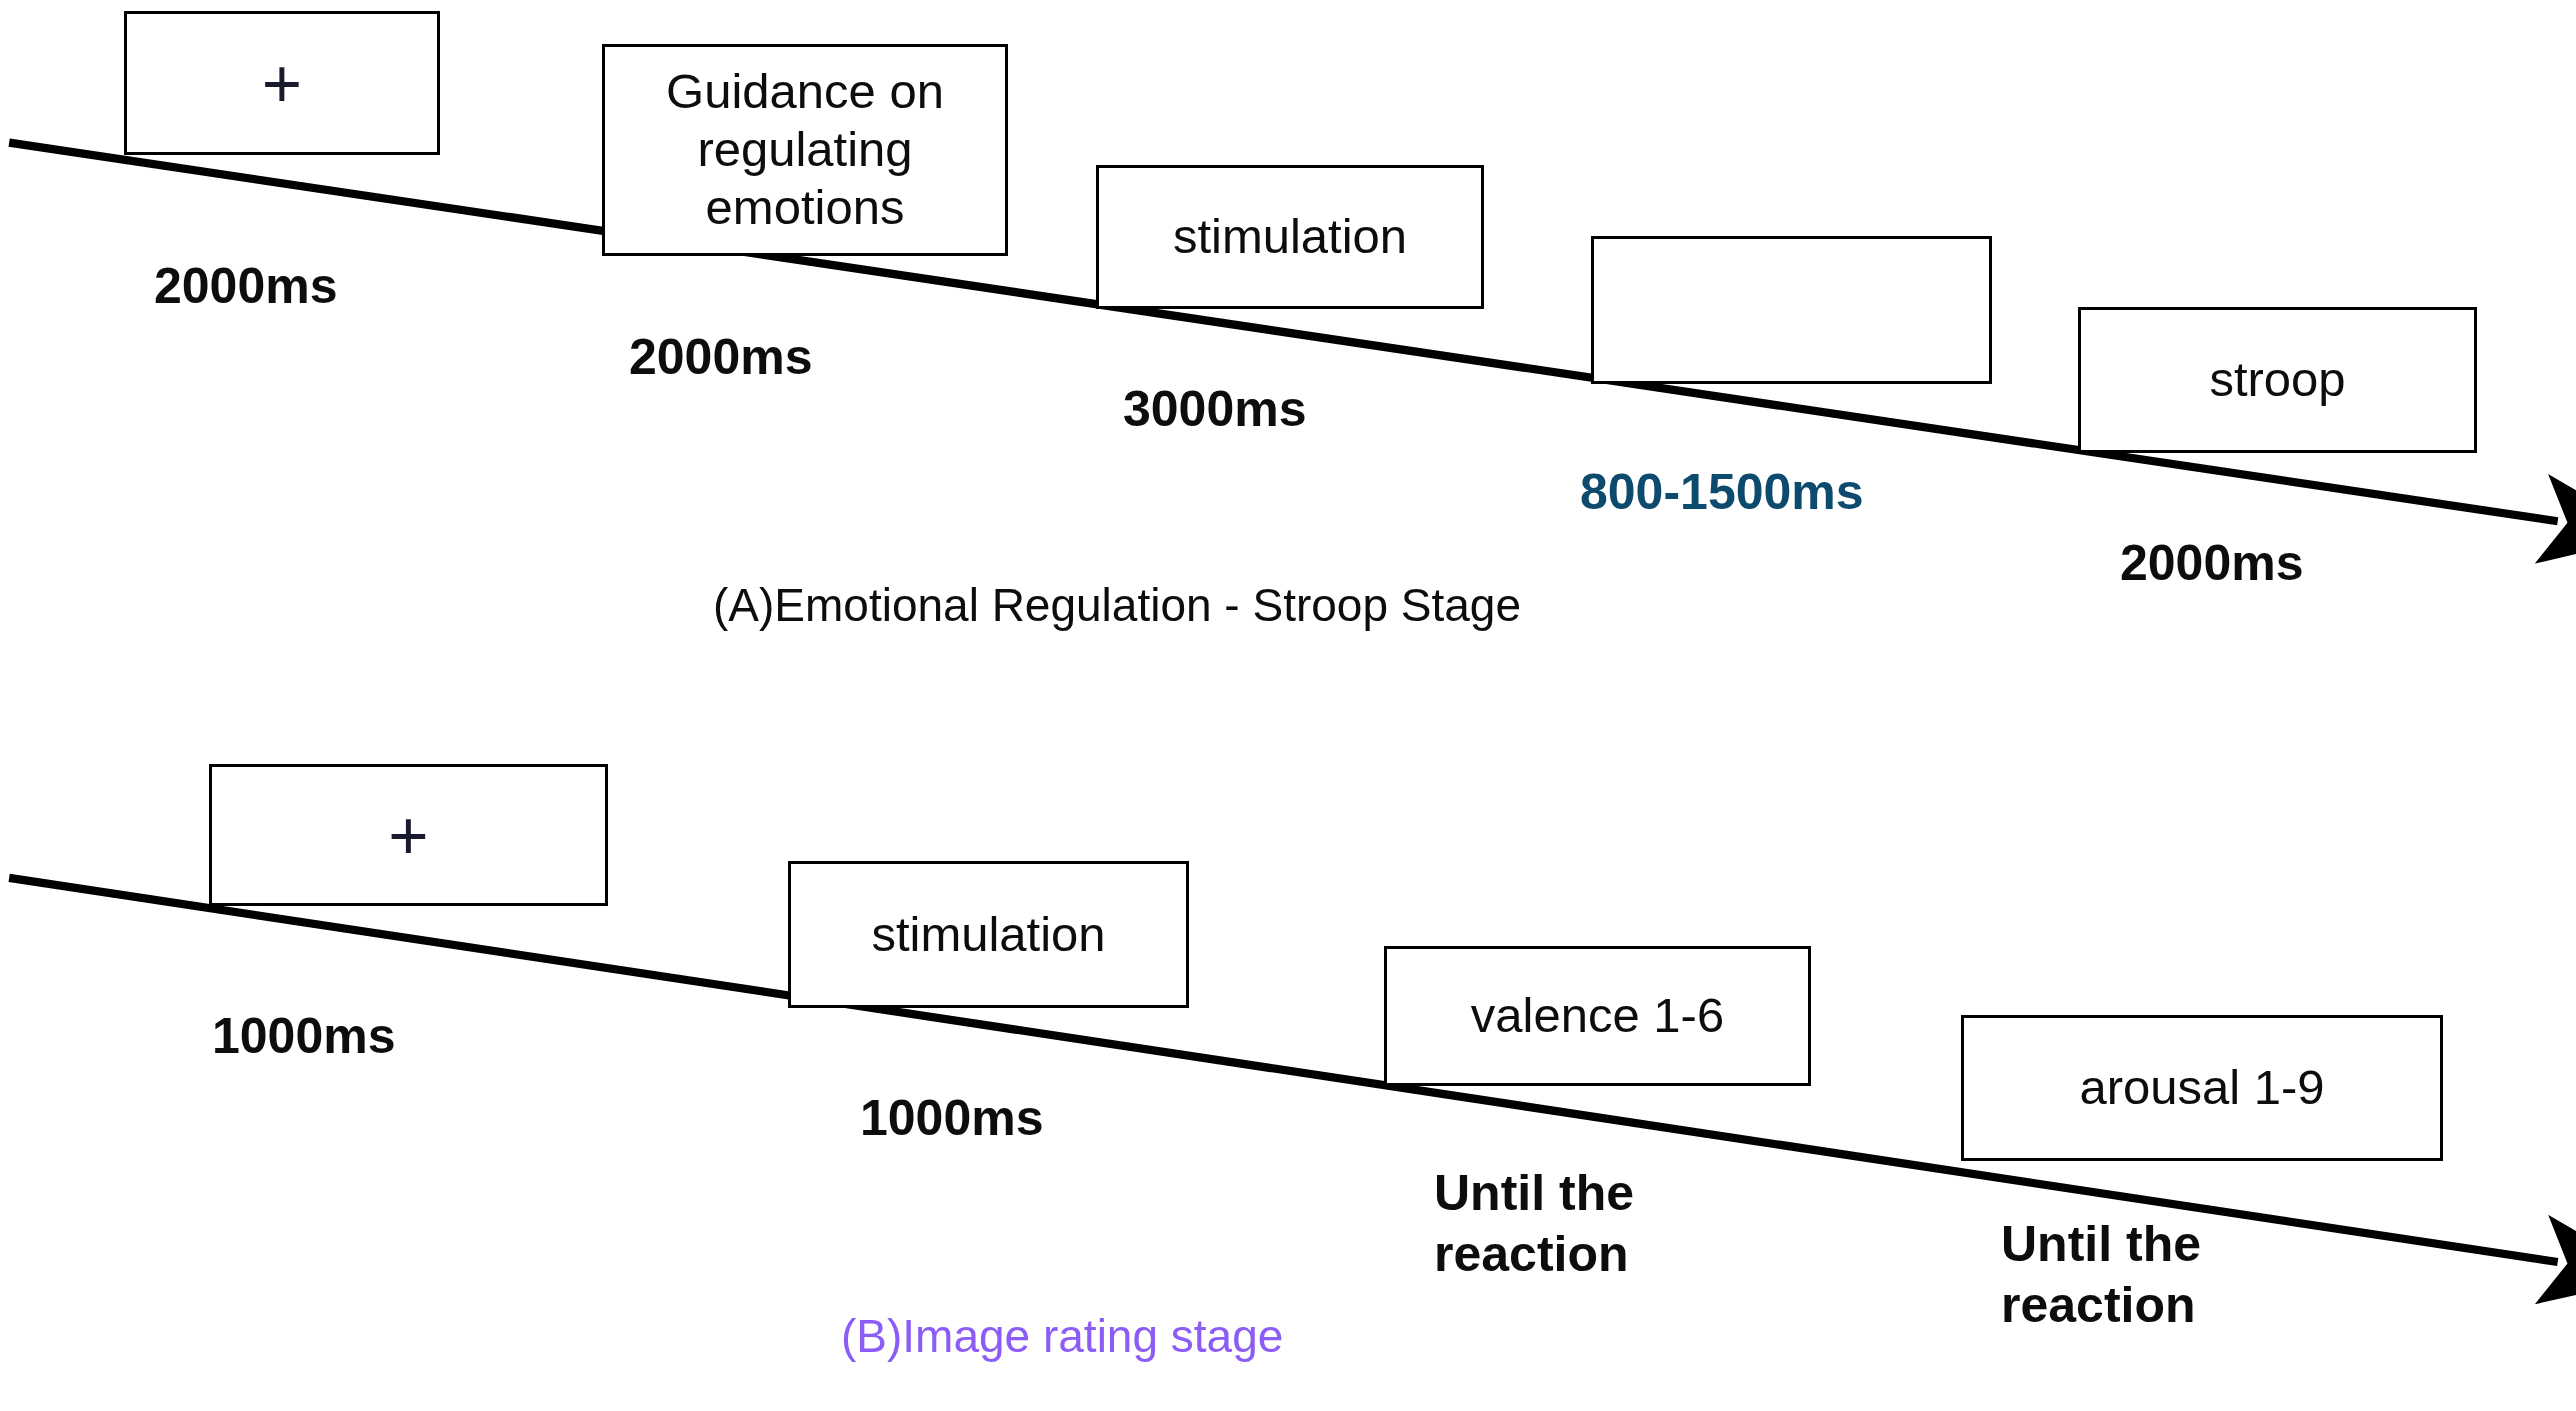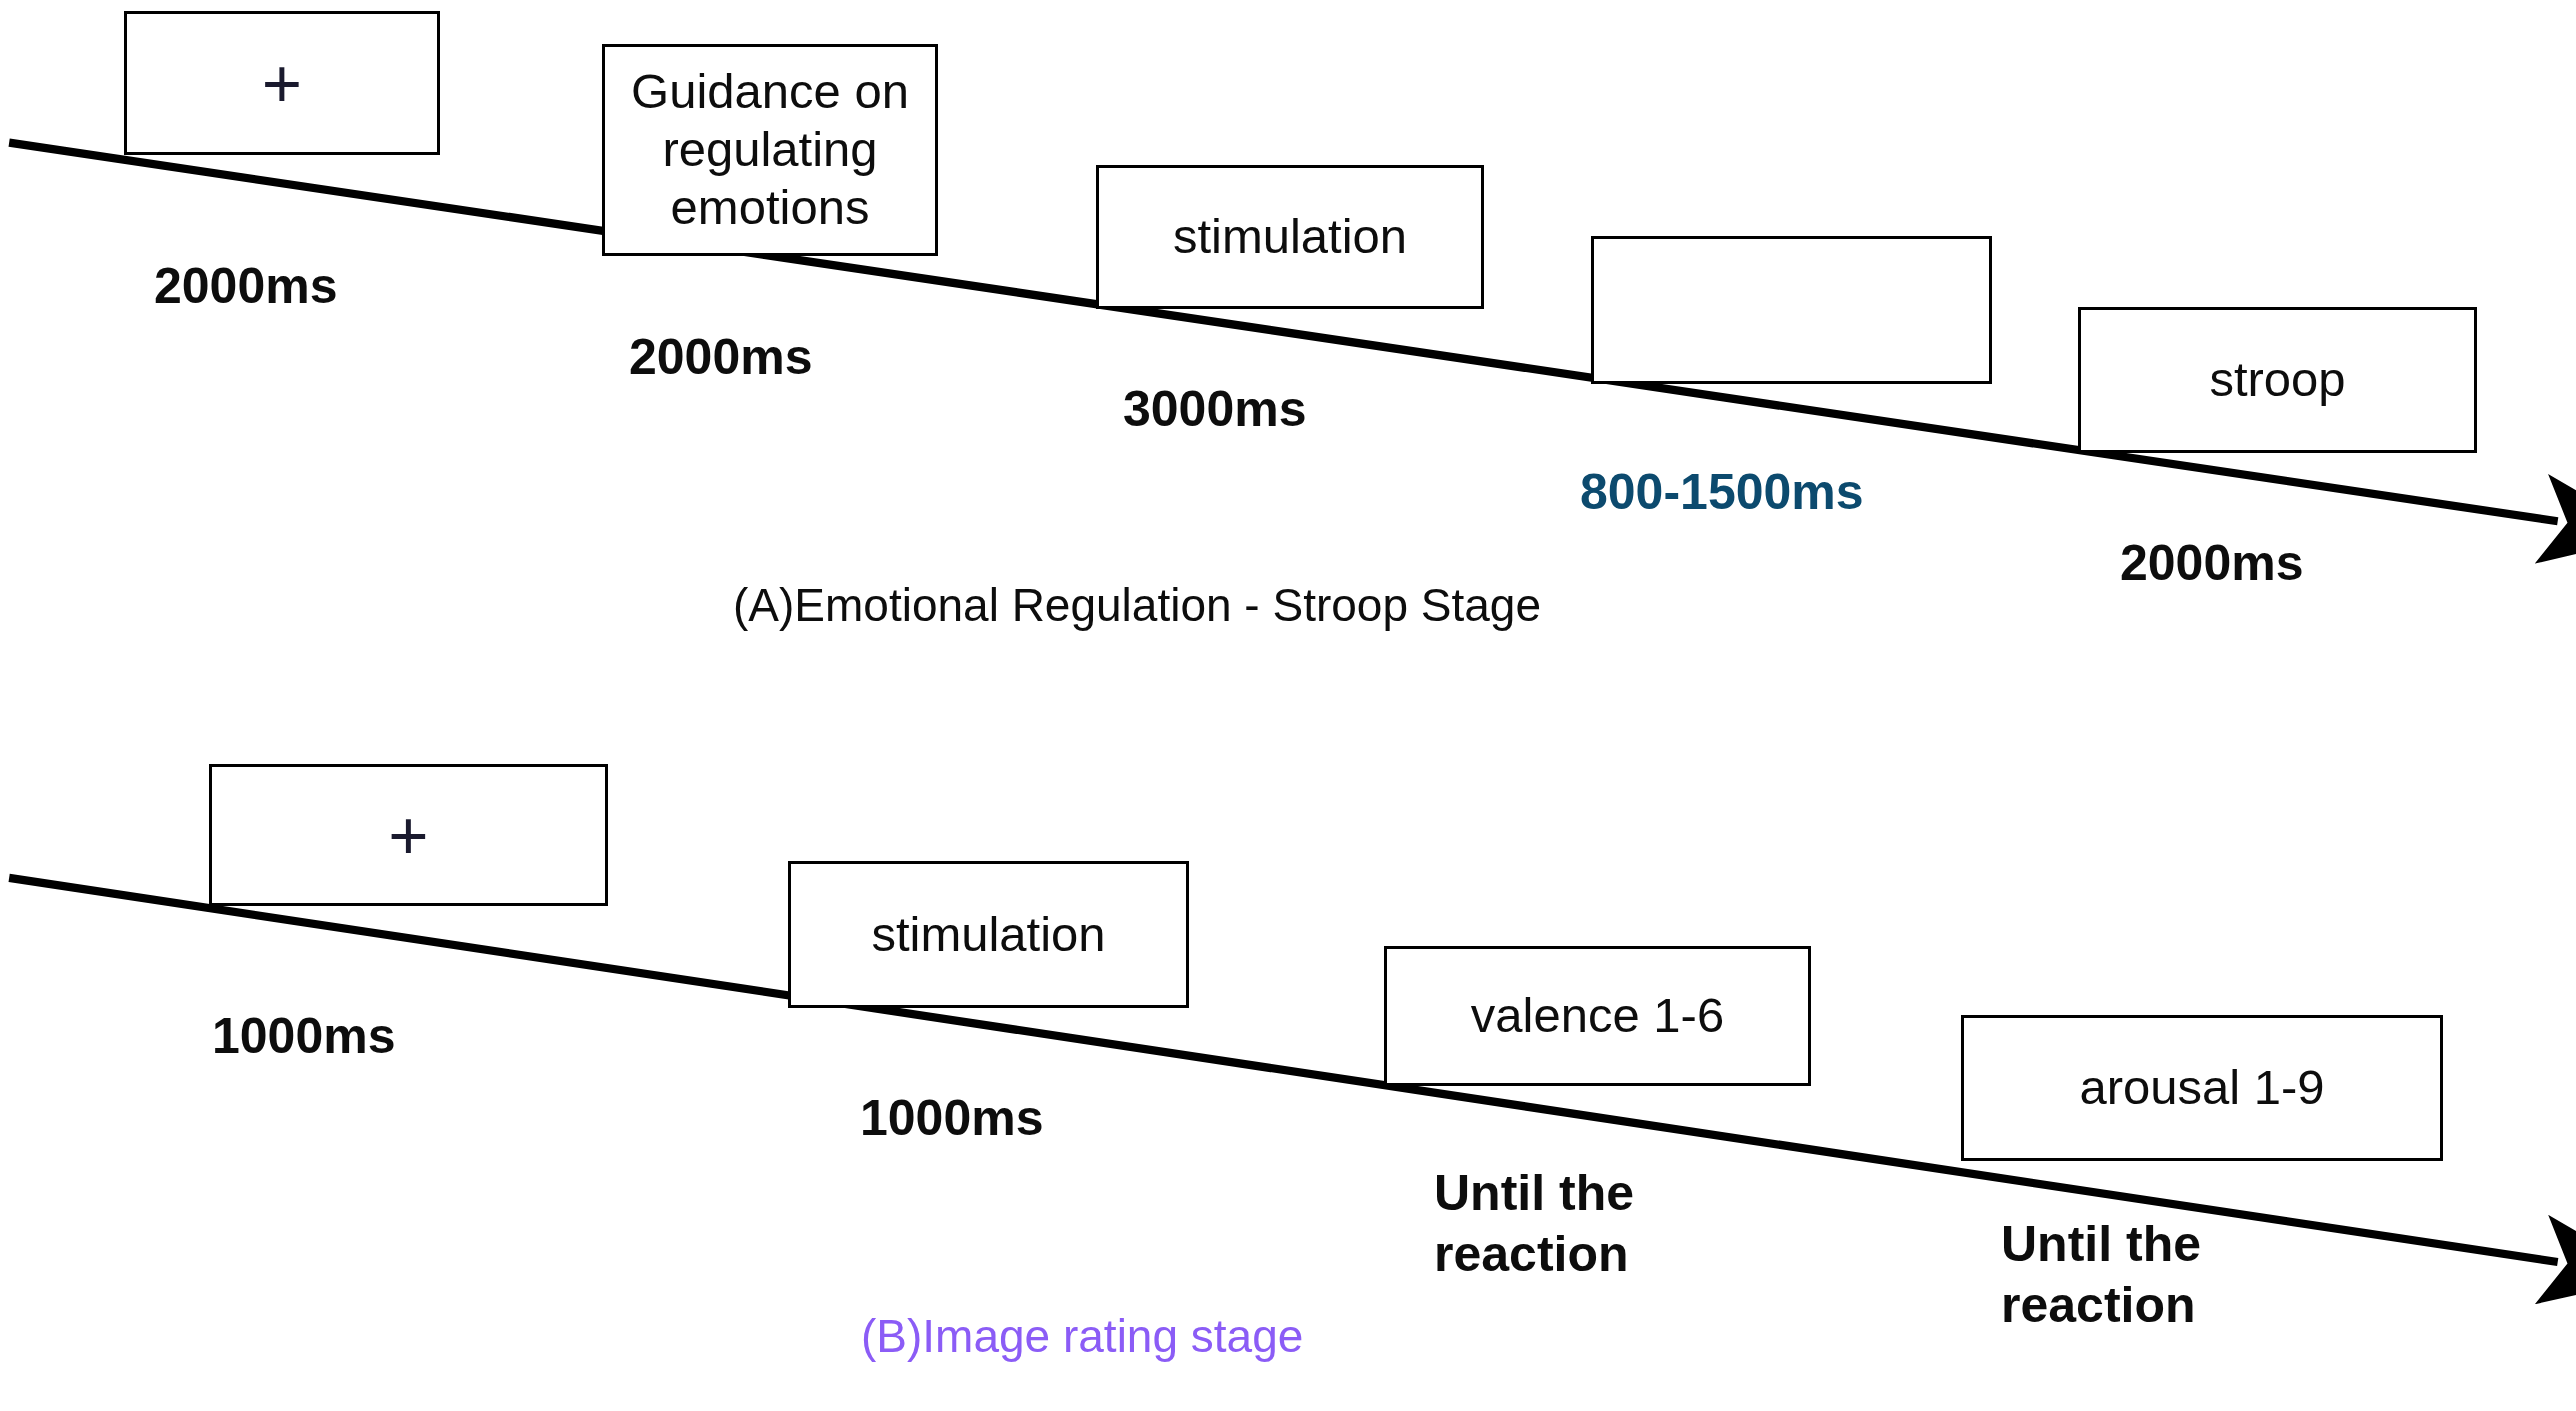--- a/index.html
+++ b/index.html
@@ -54,21 +54,20 @@
     white-space: pre-line;
     text-align: left;
     font-weight: bold;
   }
   .panel-caption {
     position: absolute;
     color: #0d0d0d;
     font-size: 46px;
     text-align: center;
     white-space: nowrap;
-    margin-left: 20px;
   }
 </style>
 </head>
 <body>
 
 <div id="figure-root" style="width: 2576px; height: 1412px; background: rgb(255, 255, 255);">
 
   <svg class="timeline-svg" viewBox="0 0 2817 1544" preserveAspectRatio="none">
     <defs>
       <marker id="arrowhead-a" markerWidth="14" markerHeight="11" refX="2" refY="5.5" orient="auto" markerUnits="strokeWidth">
@@ -78,21 +77,21 @@
         <path d="M0,0 L14,5.5 L0,11 L3.2,5.5 Z" fill="#000000"></path>
       </marker>
     </defs>
     <line id="arrow-line-a" stroke="#000000" stroke-linecap="butt" marker-end="url(#arrowhead-a)" x1="10" y1="156" x2="2797" y2="570" stroke-width="9"></line>
     <line id="arrow-line-b" stroke="#000000" stroke-linecap="butt" marker-end="url(#arrowhead-b)" x1="10" y1="960" x2="2797" y2="1380" stroke-width="9"></line>
   </svg>
 
   <div id="panels-layer">
       <div class="trial-box" style="left: 124px; top: 11px; width: 316px; height: 144px; border-color: rgb(0, 0, 0);"><span class="fixation-glyph">+</span></div>
       <div class="duration-label" style="left: 154px; top: 256px; color: rgb(13, 13, 13);">2000ms</div>
-      <div class="trial-box" style="left: 602px; top: 44px; width: 336px; height: 212px; border-color: rgb(0, 0, 0);"><span>Guidance on
+      <div class="trial-box" style="left: 602px; top: 44px; width: 406px; height: 212px; border-color: rgb(0, 0, 0);"><span>Guidance on
 regulating
 emotions</span></div>
       <div class="duration-label" style="left: 629px; top: 327px; color: rgb(13, 13, 13);">2000ms</div>
       <div class="trial-box" style="left: 1096px; top: 165px; width: 388px; height: 144px; border-color: rgb(0, 0, 0);"><span>stimulation</span></div>
       <div class="duration-label" style="left: 1123px; top: 379px; color: rgb(13, 13, 13); text-align: right;">3000ms</div>
       <div class="trial-box" style="left: 1591px; top: 236px; width: 401px; height: 148px; border-color: rgb(0, 0, 0);"><span></span></div>
       <div class="duration-label" style="left: 1580px; top: 462px; color: #0c4a6e;">800-1500ms</div>
       <div class="trial-box" style="left: 2078px; top: 307px; width: 399px; height: 146px; border-color: rgb(0, 0, 0);"><span>stroop</span></div>
       <div class="duration-label" style="left: 2120px; top: 533px; color: rgb(13, 13, 13);">2000ms</div>
       <div class="panel-caption" style="left: 713px; top: 578px; color: rgb(13, 13, 13);">(A)Emotional Regulation - Stroop Stage</div>

